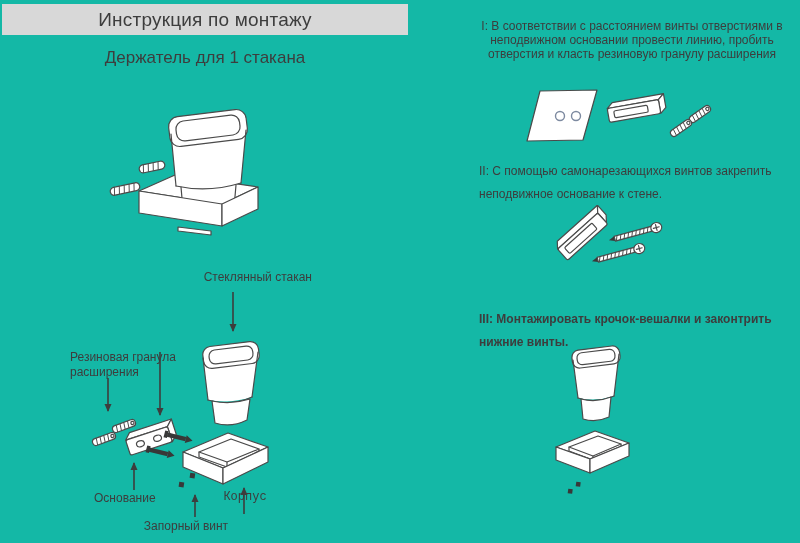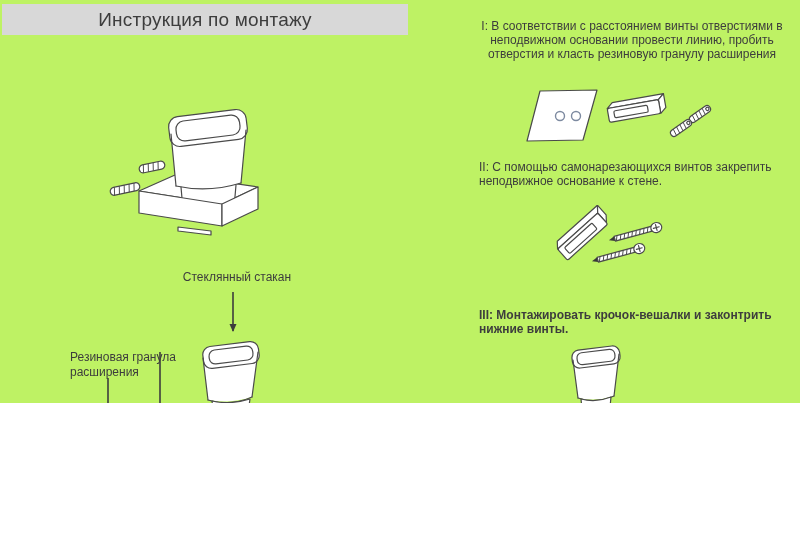--- a/index.html
+++ b/index.html
@@ -3,38 +3,38 @@
 <meta charset="utf-8">
 <style>
   :root{
     --header-bg:#d8d8d8;
     --text:#3d3d3d;
     --line:#4a4a4a;
     --hole:#7d8aa0;
   }
   html,body{margin:0;padding:0;background:#fff;}
   #page{
-    position:relative;width:800px;height:403px;background:#bef264;overflow:hidden;
+    position:relative;width:800px;height:543px;background:#14b8a6;overflow:hidden;
     font-family:"Liberation Sans", sans-serif;color:var(--text);
   }
   .abs{position:absolute;}
   #header-bar{
     left:2px;top:4px;width:406px;height:31px;background:var(--header-bg);
     display:flex;align-items:center;justify-content:center;
   }
   #header-bar .title{font-size:19px;letter-spacing:.2px;}
   #subtitle{
     left:0;top:48px;width:410px;text-align:center;font-size:17px;
   }
-  .step-text{font-size:12px;line-height:14px;}
+  .step-text{font-size:12px;line-height:23px;}
   #step1{left:464px;top:19px;width:336px;text-align:center;line-height:14px;}
   #step2{left:479px;top:160px;width:310px;text-align:left;}
   #step3{left:479px;top:308px;width:310px;text-align:left;font-weight:bold;}
   .part-label{font-size:12px;line-height:15px;}
-  #lbl-glass{left:162px;top:270px;width:150px;text-align:center;}
+  #lbl-glass{left:162px;top:270px;width:150px;text-align:right;}
   #lbl-screw{left:84px;top:317px;width:114px;text-align:center;}
   #lbl-rubber{left:30px;top:350px;width:130px;text-align:left;margin-left:40px;}
   #lbl-base{left:94px;top:491px;width:82px;text-align:left;}
   #lbl-lock{left:143px;top:519px;width:86px;text-align:center;}
   #lbl-body{left:213px;top:490px;width:64px;text-align:center;font-family:Liberation Mono, monospace;}
   svg{display:block;}
   svg .ln{fill:none;stroke:var(--line);stroke-width:1.2;stroke-linejoin:round;stroke-linecap:round;}
   svg .lnw{fill:#fff;stroke:var(--line);stroke-width:1.2;stroke-linejoin:round;}
   svg .fillonly{fill:#fff;stroke:none;}
   svg .dark{fill:#383838;stroke:none;}
@@ -43,20 +43,21 @@
   svg .hatch{stroke:var(--line);stroke-width:.9;fill:none;}
 </style>
 </head>
 <body>
 
 <div id="page">
 
   <div id="header-bar" class="abs">
     <span class="title">Инструкция по монтажу</span>
   </div>
+  <div id="subtitle" class="abs">Держатель для 1 стакана</div>
 
   <svg class="abs" style="left:90px;top:100px" width="220" height="140" viewBox="90 100 220 140">
 
     <g>
       <g transform="translate(152,167) rotate(-12)">
         <rect class="lnw" x="-13" y="-4" width="26" height="8" rx="4"></rect>
         <path class="hatch" d="M-8,-4 l-1.5,8 M-3,-4 l-1.5,8 M2,-4 l-1.5,8 M7,-4 l-1.5,8"></path>
       </g>
       <g transform="translate(125,189) rotate(-12)">
         <rect class="lnw" x="-15" y="-4" width="30" height="8" rx="4"></rect>

